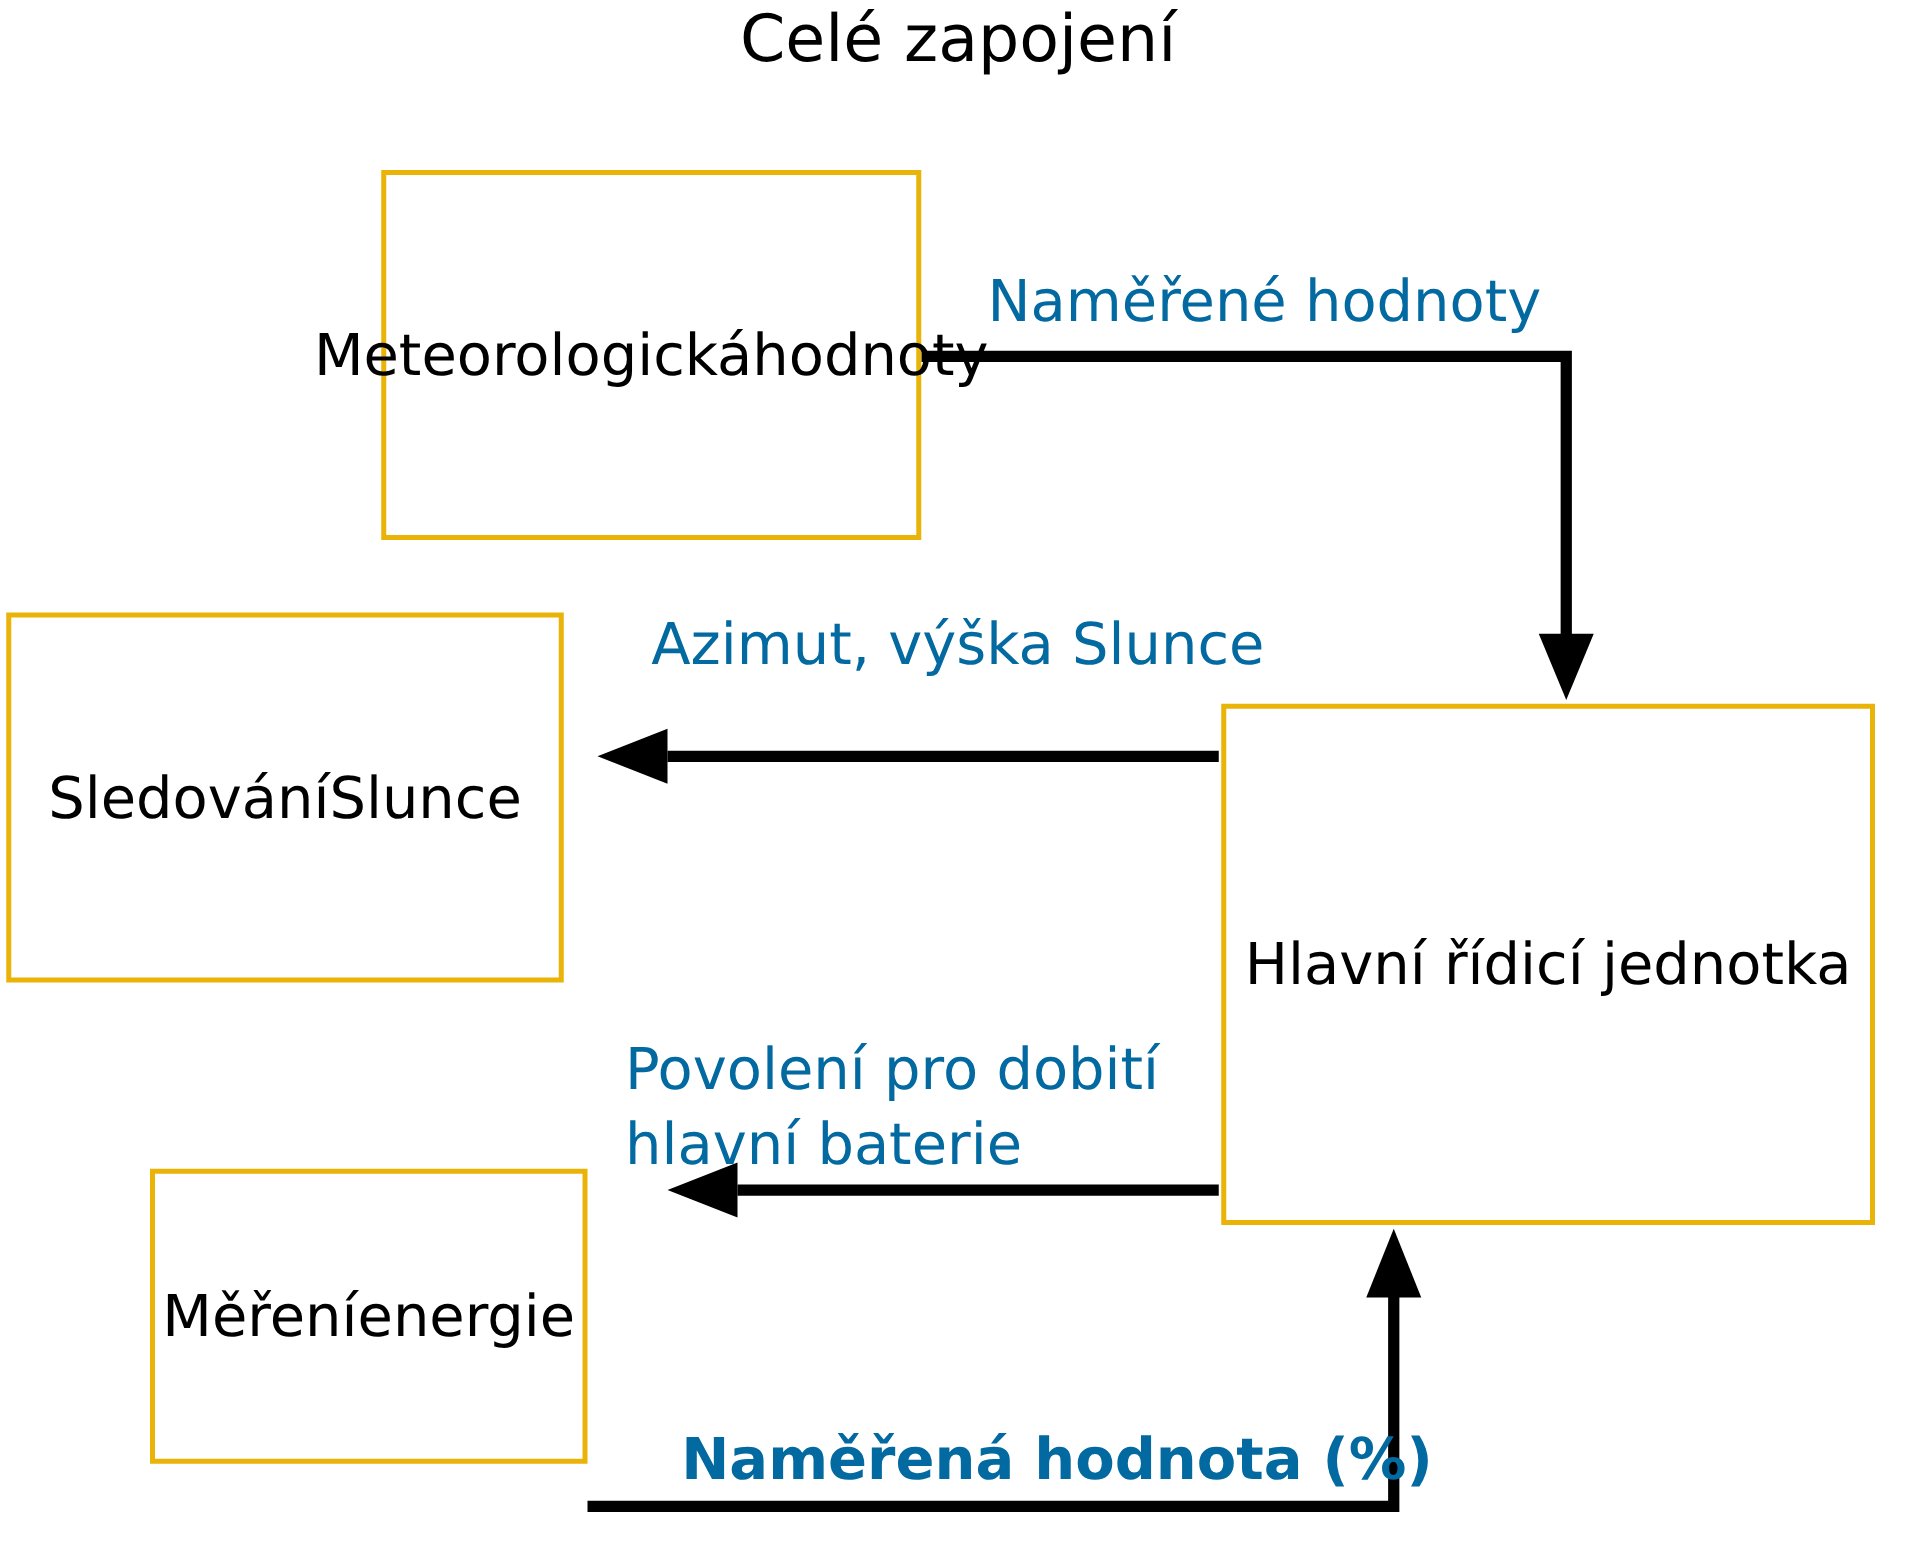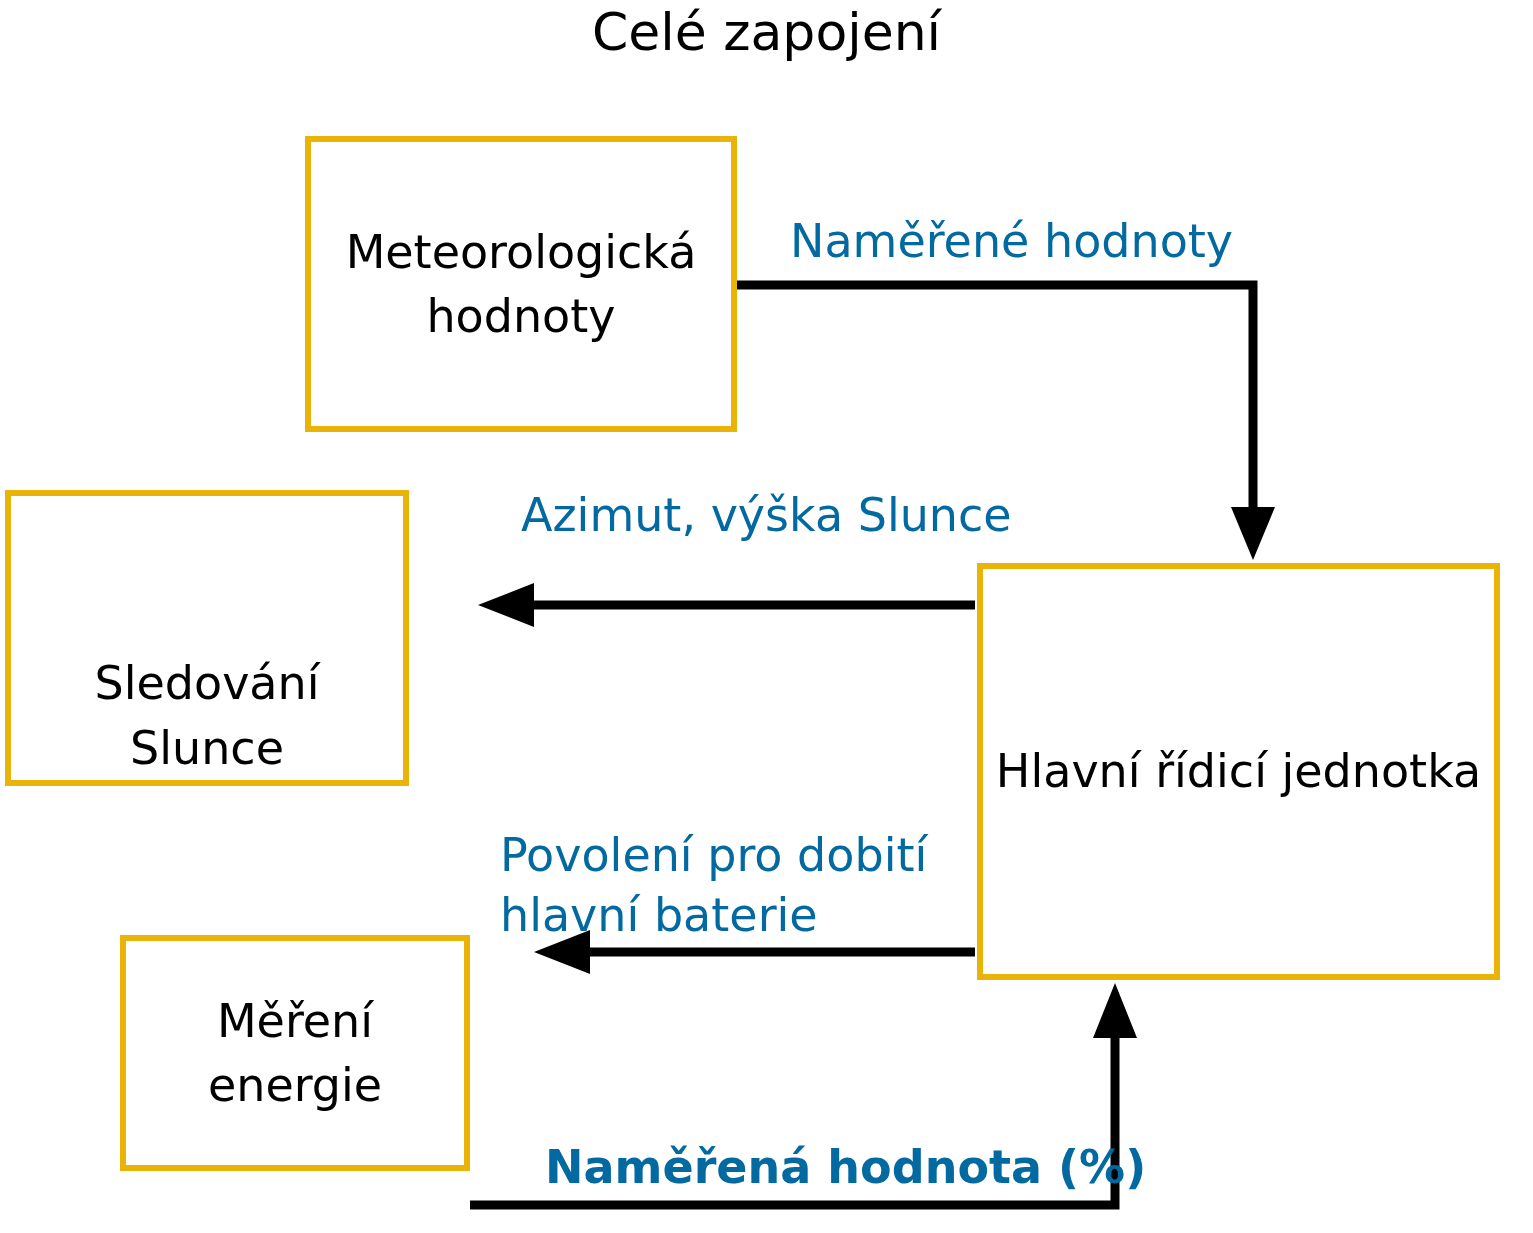--- a/index.html
+++ b/index.html
@@ -21,33 +21,32 @@
     left: 0;
     top: 2px;
     width: 100%;
     text-align: center;
     font-size: 52px;
     color: #000;
     white-space: nowrap;
   }
   .node {
     position: absolute;
-    border: 6px solid #eab308;
+    border: 4px solid #eab308;
     background: #ffffff;
     display: flex;
-    flex-direction: column;
     align-items: center;
     justify-content: center;
     text-align: center;
     font-size: 46px;
     line-height: 1.4;
     box-sizing: border-box;
   }
   #node-meteo    { left: 305px; top: 136px; width: 432px; height: 296px; }
-  #node-sledovani{ left: 5px;   top: 490px; width: 404px; height: 296px; justify-content: flex-end; }
+  #node-sledovani{ left: 5px;   top: 490px; width: 446px; height: 296px; }
   #node-mereni   { left: 120px; top: 935px; width: 350px; height: 236px; }
   #node-hlavni   { left: 977px; top: 563px; width: 523px; height: 417px; }
   .edge-label {
     position: absolute;
     font-size: 46px;
     line-height: 1.3;
     color: #0369a1;
     white-space: nowrap;
   }
   #label-namerene   { left: 790px; top: 212px; }

